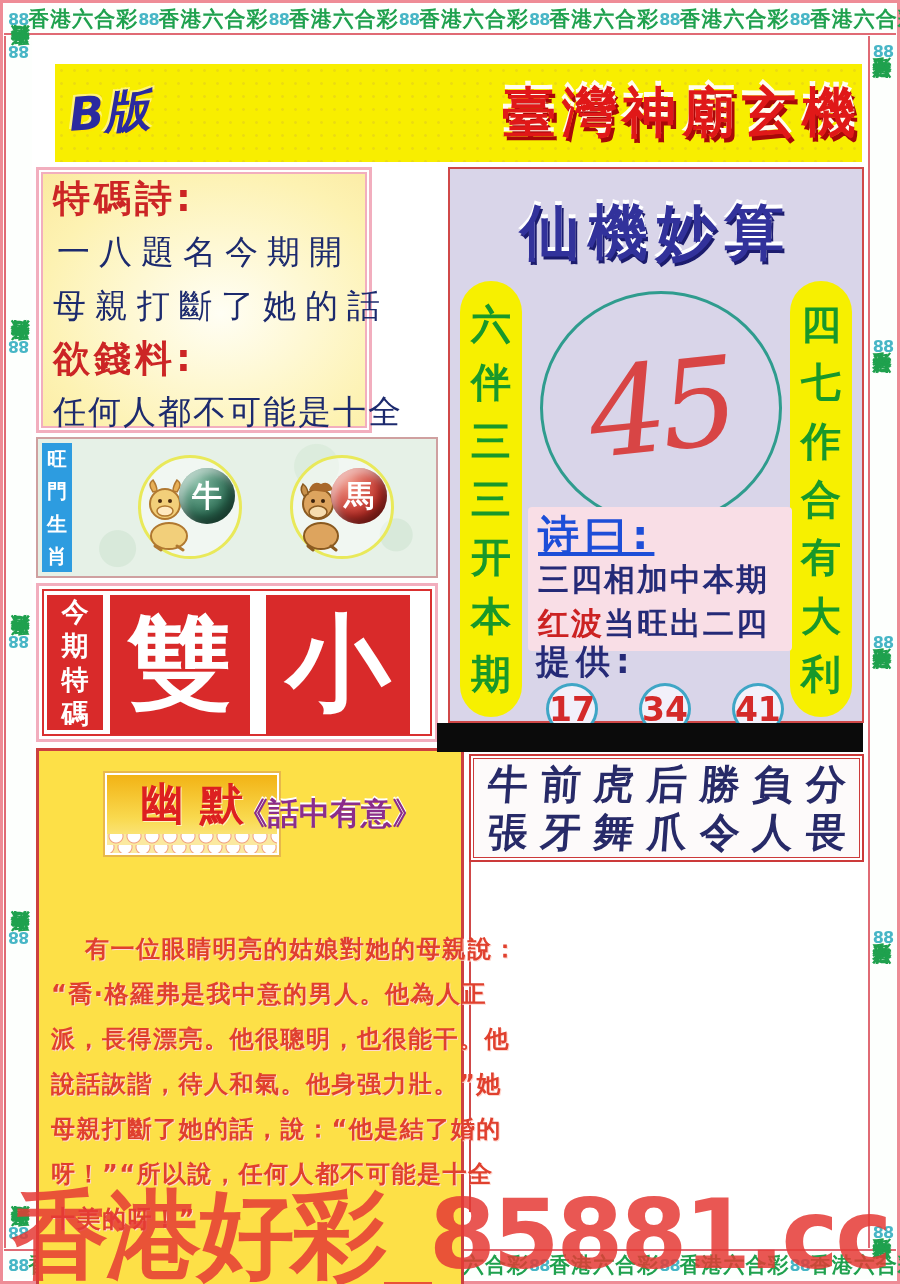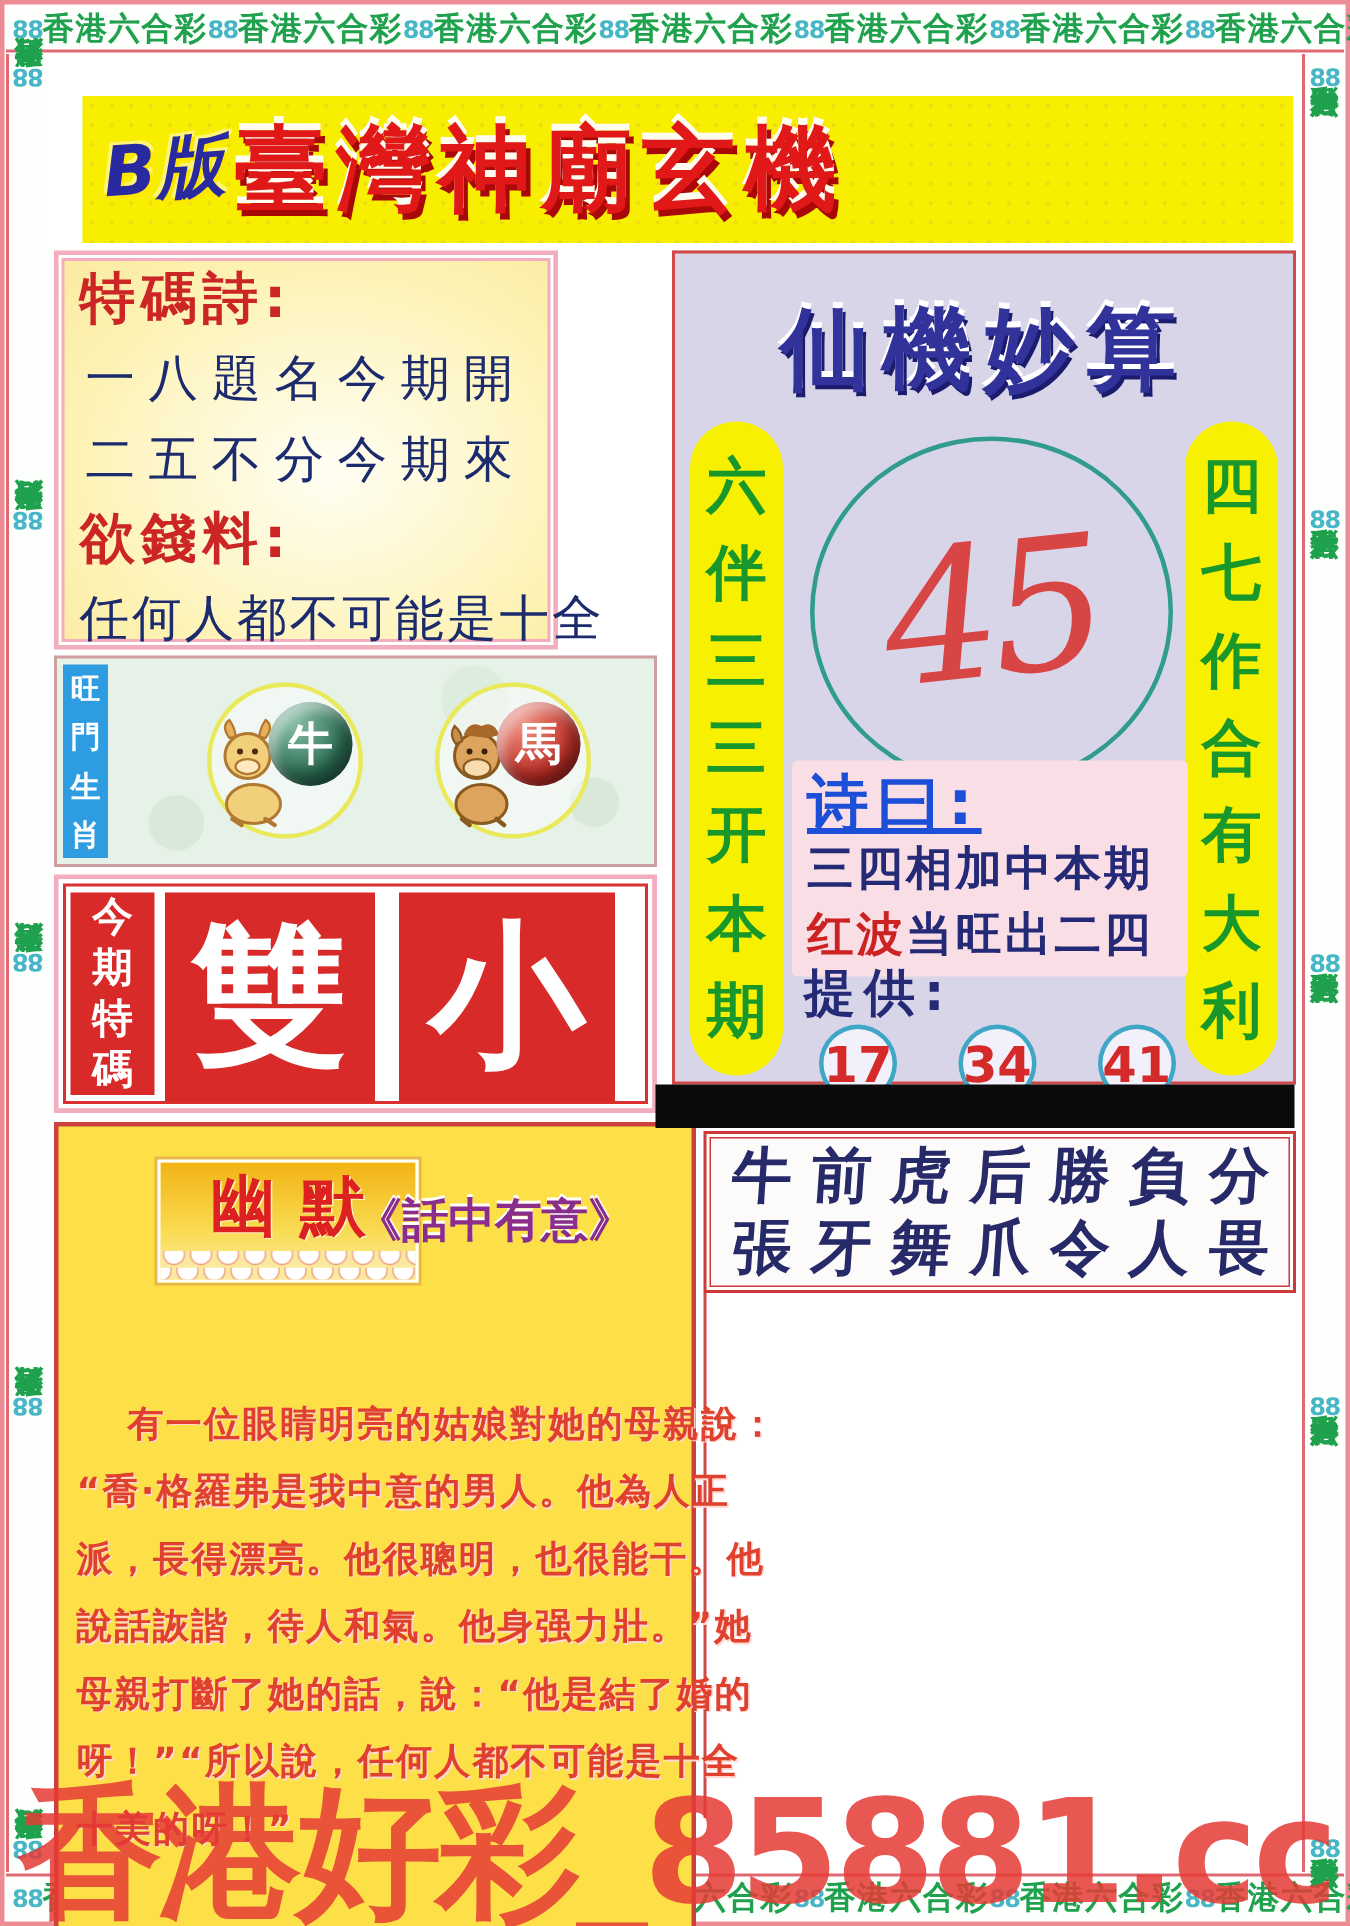--- a/index.html
+++ b/index.html
@@ -19,22 +19,22 @@
   .b-dice{color:#47b6c6;font-weight:bold;font-size:16px;letter-spacing:-1px;}
   .v-group{display:flex;flex-direction:column;align-items:center;}
   .v-group .b-text{writing-mode:vertical-rl;text-orientation:upright;font-size:19px;letter-spacing:0;}
   .flip{transform:rotate(180deg);}
   
   .banner{left:55px;top:64px;width:807px;height:98px;background:#f8ee00;
     background-image:radial-gradient(#ecdc10 1.2px,transparent 1.6px);background-size:13px 13px;
     display:flex;align-items:center;z-index:3;}
   .edition{font-size:46px;font-weight:bold;color:#2a2aa0;font-style:italic;margin:0 6px 0 14px;
     text-shadow:2px 2px 0 #ffe800,-2px -2px 0 #fff47a,2px -2px 0 #fff47a,-2px 2px 0 #ffe800;transform:rotate(-4deg);white-space:nowrap;}
-  .main-title{flex:1;text-align:left;font-family:"DejaVu Serif","Liberation Serif",serif;
-    font-size:62px;font-weight:bold;color:#e01818;letter-spacing:6px;white-space:nowrap;
+  .main-title{flex:1;text-align:right;font-family:"DejaVu Serif","Liberation Serif",serif;
+    font-size:54px;font-weight:bold;color:#e01818;letter-spacing:6px;white-space:nowrap;
     text-shadow:0 -5px 0 #fffdf0,3px 4px 0 #a80808;}
   
   .poem-panel{left:36px;top:167px;width:336px;height:266px;box-sizing:border-box;
     border:3px solid #f2aebe;box-shadow:inset 0 0 0 2px #fff,inset 0 0 0 4px #f2aebe;
     background:radial-gradient(ellipse at 55% 55%,#fffef4 0%,#fdf2b2 70%,#fbe9a0 100%);
     padding:3px 14px;z-index:3;}
   .red-label{color:#cc2525;font-size:37px;font-weight:bold;letter-spacing:4px;line-height:52px;}
   .poem-line{color:#1c2a6e;font-size:33px;font-weight:normal;letter-spacing:9px;line-height:54px;text-align:center;white-space:nowrap;}
   .poem-line.tight{letter-spacing:2px;}
   
@@ -199,21 +199,21 @@
   </div>
 
 <div class="abs banner">
   <div class="edition">B版</div>
   <div class="main-title">臺灣神廟玄機</div>
 </div>
 
 <div class="abs poem-panel">
   <div class="red-label">特碼詩:</div>
   <div class="poem-line">一八題名今期開</div>
-  <div class="poem-line">二五不分今期來</div>
+  <div class="poem-line">母親打斷了她的話</div>
   <div class="red-label">欲錢料:</div>
   <div class="poem-line tight">任何人都不可能是十全</div>
 </div>
 
 <div class="abs zodiac-panel">
   <div class="zlabel">
       <span>旺</span>
       <span>門</span>
       <span>生</span>
       <span>肖</span>

